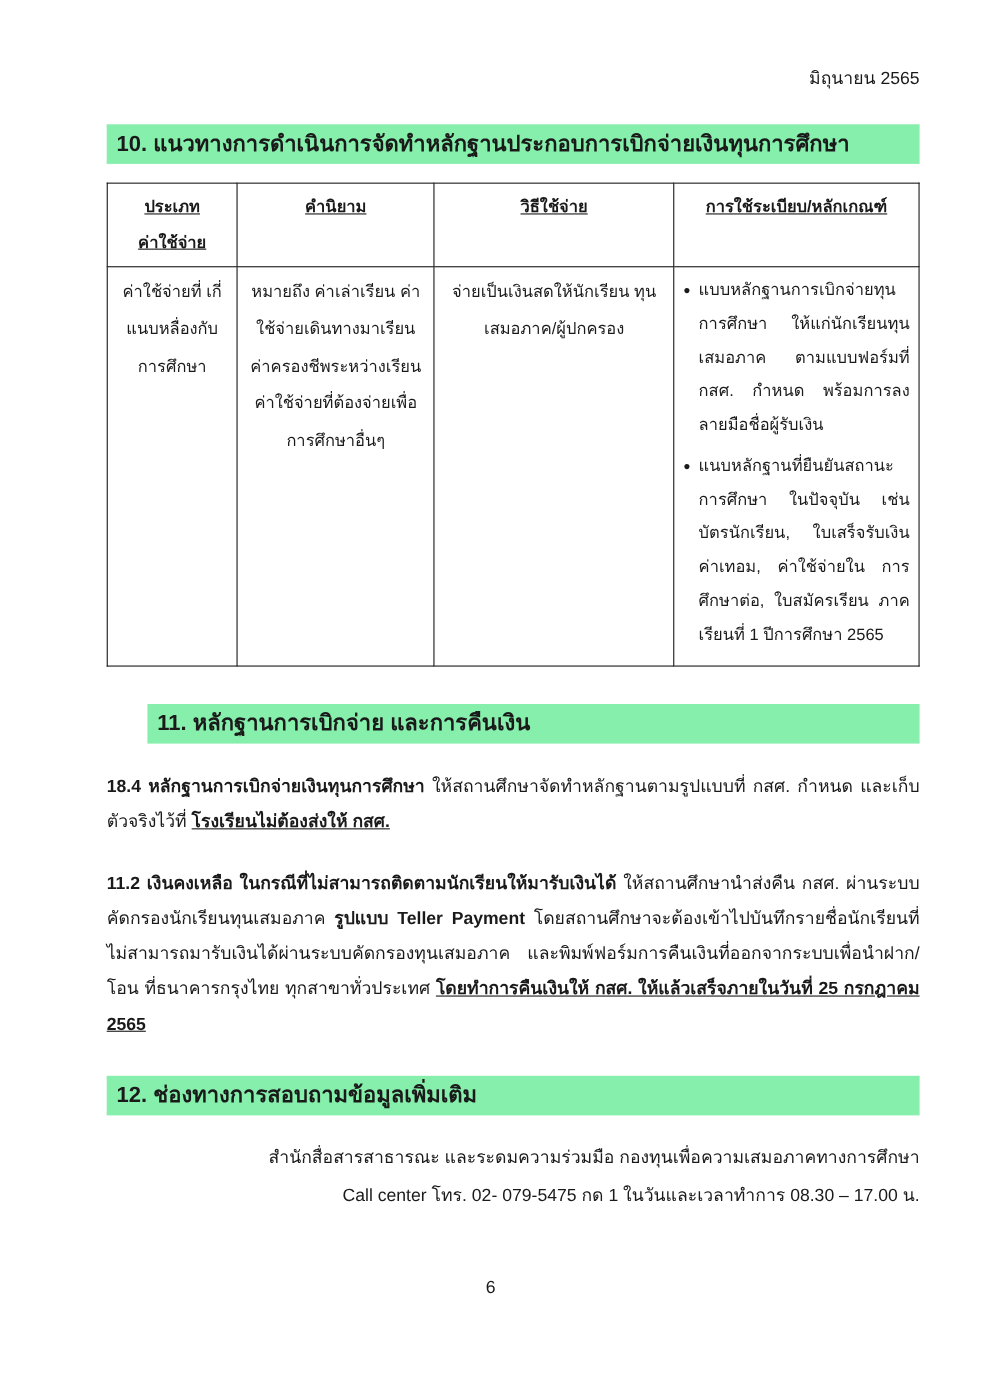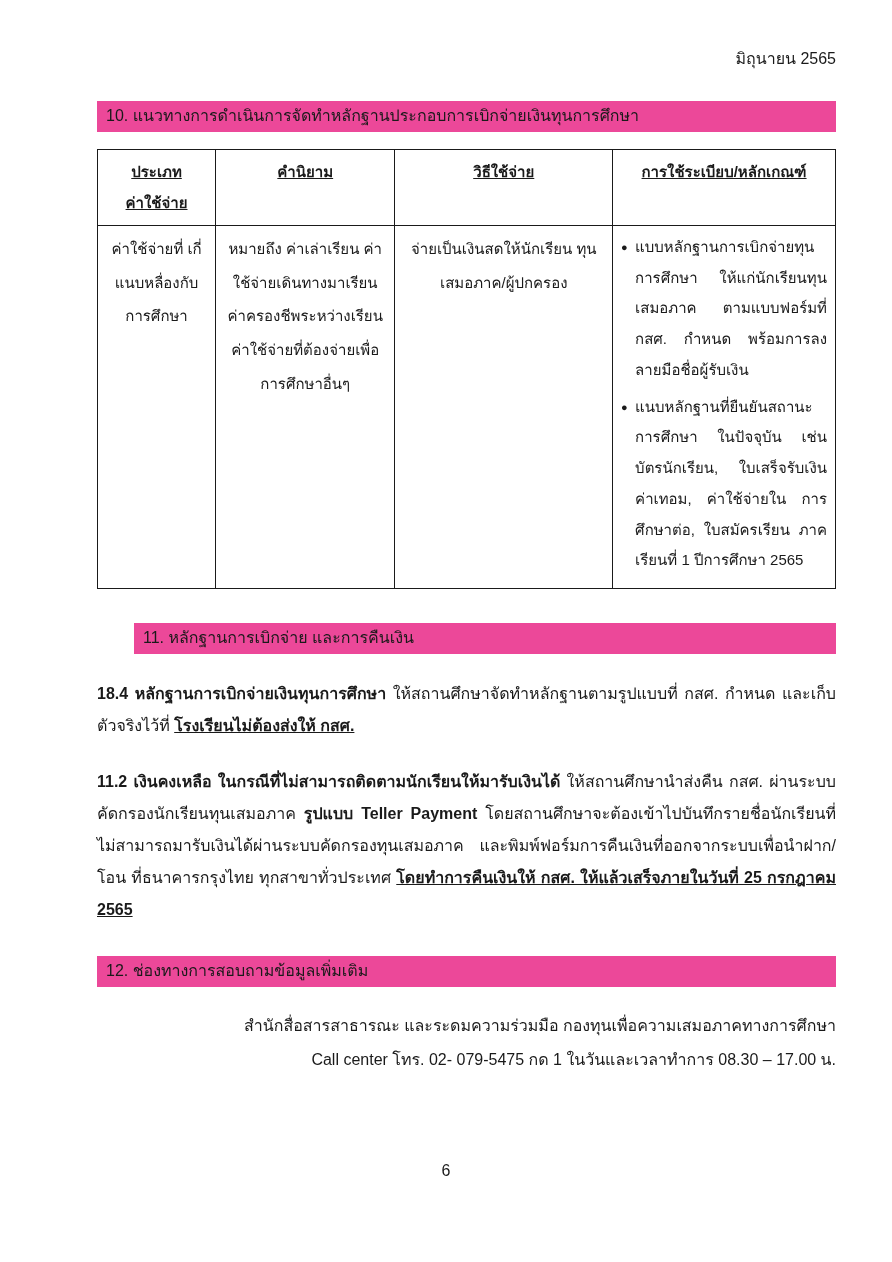--- a/index.html
+++ b/index.html
@@ -8,32 +8,32 @@
     width: 892px;
     height: 1262px;
     background: #ffffff;
     font-family: "Liberation Sans", "DejaVu Sans", sans-serif;
     color: #1a1a1a;
     position: relative;
   }
   .page {
     width: 892px;
     height: 1262px;
-    padding: 46px 56px 0 97px;
+    padding: 58px 56px 0 97px;
     position: relative;
   }
   .date-header {
     text-align: right;
     font-size: 16px;
     margin-bottom: 30px;
   }
   .section-bar {
-    background: #ec4899;
-    font-weight: normal;
-    font-size: 16px;
+    background: #86efac;
+    font-weight: bold;
+    font-size: 20px;
     padding: 5px 9px;
     line-height: 1.3;
   }
   .bar-10 { margin-bottom: 17px; }
   .bar-11 { margin-top: 34px; margin-left: 37px; }
   .bar-12 { margin-top: 30px; }
 
   table.fee-table {
     border-collapse: collapse;
     width: 739px;

